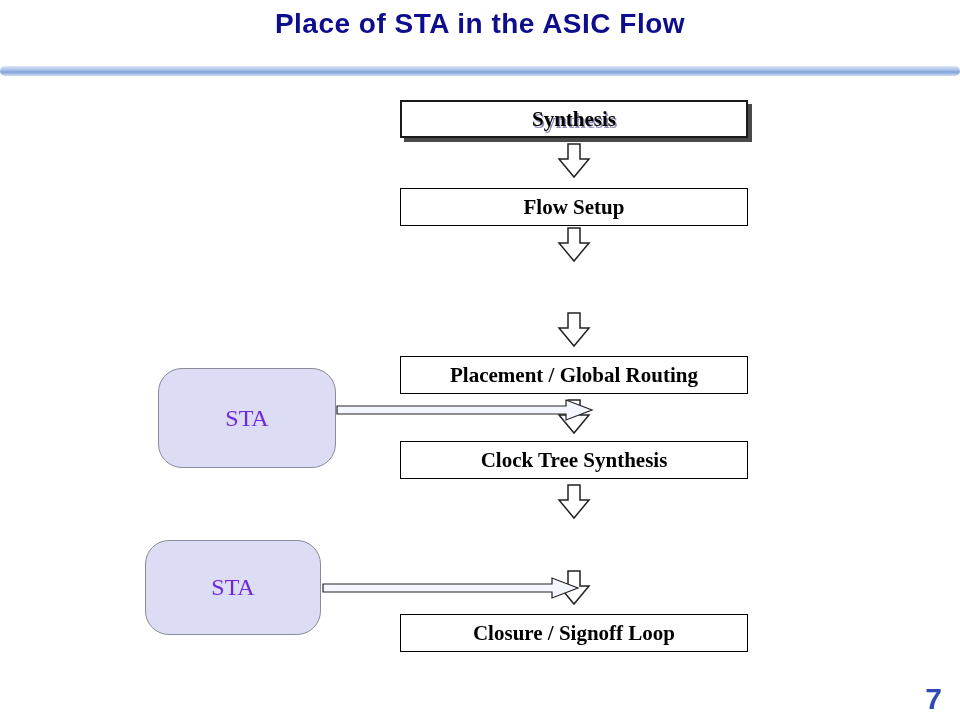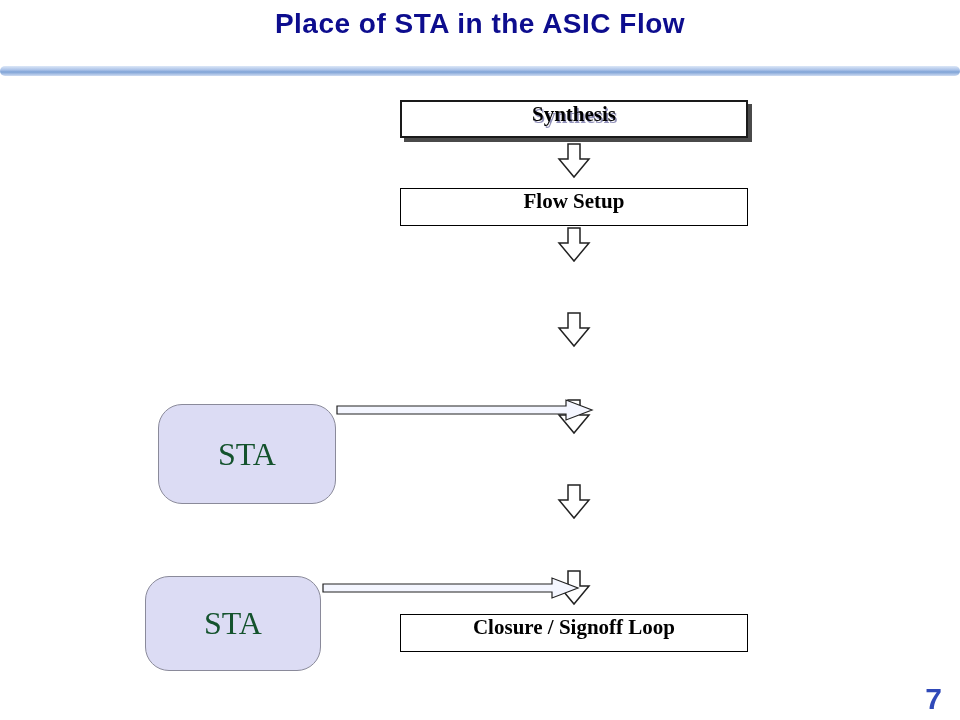--- a/index.html
+++ b/index.html
@@ -37,20 +37,21 @@
   }
   .step {
     position: absolute;
     left: 400px;
     width: 348px;
     height: 38px;
     box-sizing: border-box;
     border: 1.5px solid #000000;
     background: #ffffff;
     display: flex;
+    align-items: center;
     justify-content: center;
     font-family: "Liberation Serif", serif;
     font-weight: bold;
     font-size: 21px;
     color: #000000;
   }
   .step.synthesis {
     border: 2px solid #1a1a1a;
     box-shadow: 4px 4px 0 #4a4a4a;
   }
@@ -67,23 +68,22 @@
   .sta-box {
     position: absolute;
     box-sizing: border-box;
     background: #dcdcf4;
     border: 1px solid #8a8a9a;
     border-radius: 24px;
     display: flex;
     align-items: center;
     justify-content: center;
     font-family: "Liberation Serif", serif;
-    font-size: 32px;
-    color: #14532d;
-    margin-top: 36px;
+    font-size: 24px;
+    color: #6d28d9;
   }
   .sta-box.first  { left: 158px; top: 368px; width: 178px; height: 100px; }
   .sta-box.second { left: 145px; top: 540px; width: 176px; height:  95px; }
   .page-number {
     position: absolute;
     right: 18px;
     bottom: 4px;
     font-size: 30px;
     font-weight: bold;
     color: #2f49b8;
@@ -95,20 +95,26 @@
 <div class="slide">
 
   <div class="title">Place of STA in the ASIC Flow</div>
   <div class="divider"></div>
 
   <div class="step synthesis" style="top:100px">
     <span>Synthesis</span>
   </div>
   <div class="step" style="top:188px">
     <span>Flow Setup</span>
+  </div>
+  <div class="step" style="top:356px">
+    <span>Placement / Global Routing</span>
+  </div>
+  <div class="step" style="top:441px">
+    <span>Clock Tree Synthesis</span>
   </div>
   <div class="step" style="top:614px">
     <span>Closure / Signoff Loop</span>
   </div>
 
   <svg class="down-arrow" style="top:143px" width="34" height="36" viewBox="0 0 34 36">
     <path d="M11 1 H23 V16 H32 L17 34 L2 16 H11 Z" fill="#ffffff" stroke="#222222" stroke-width="1.5"></path>
   </svg>
   <svg class="down-arrow" style="top:227px" width="34" height="36" viewBox="0 0 34 36">
     <path d="M11 1 H23 V16 H32 L17 34 L2 16 H11 Z" fill="#ffffff" stroke="#222222" stroke-width="1.5"></path>

